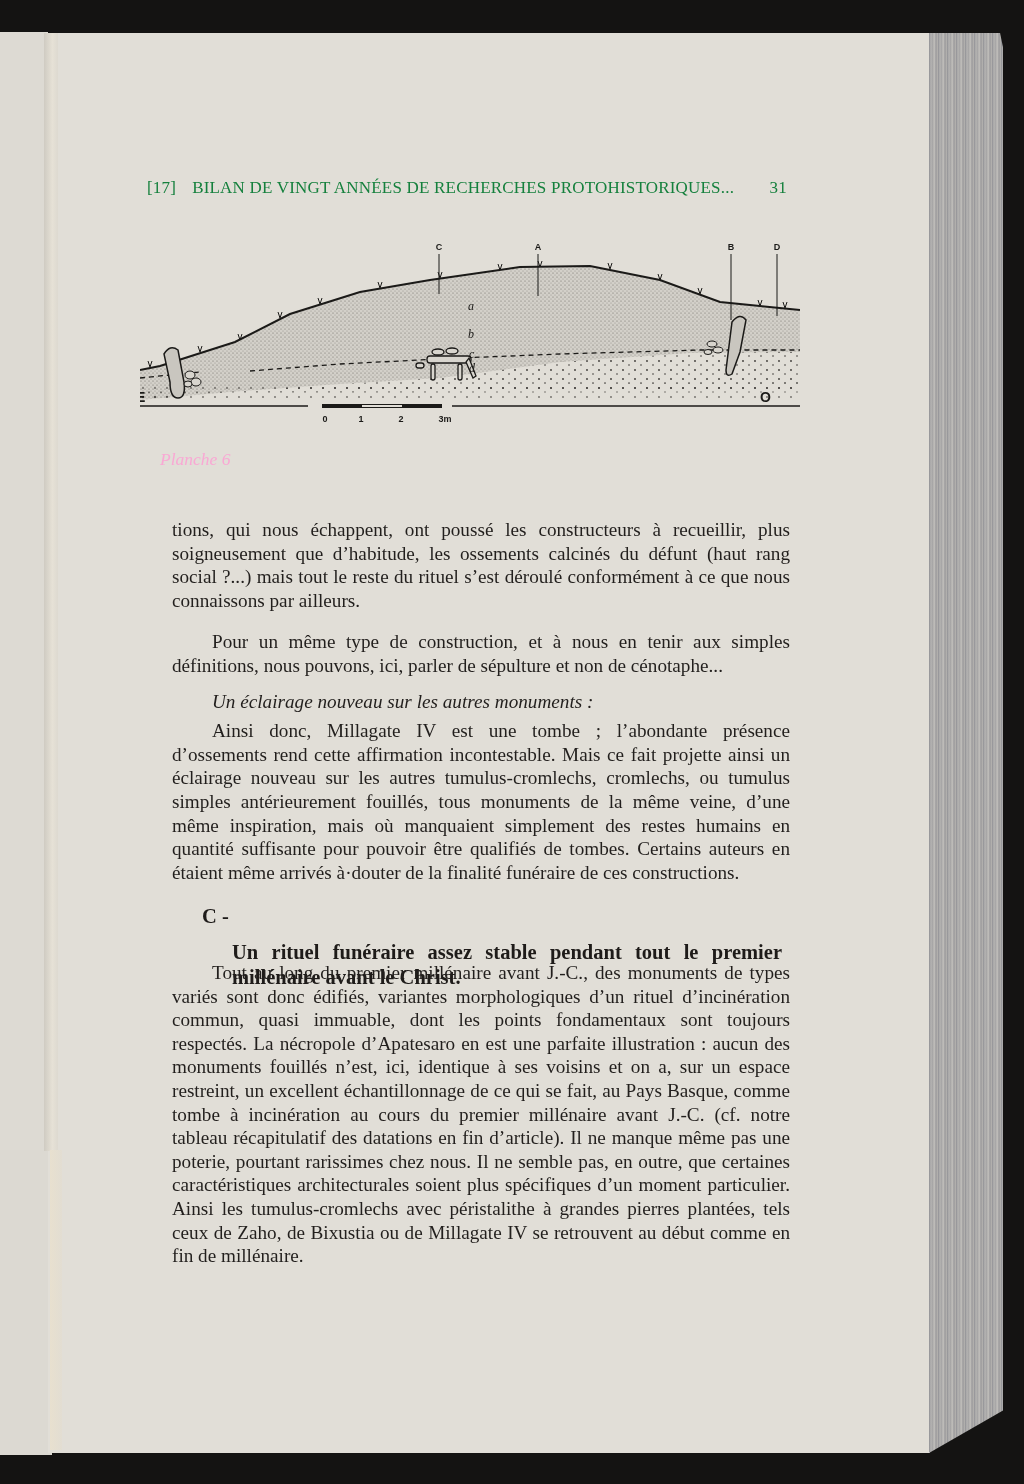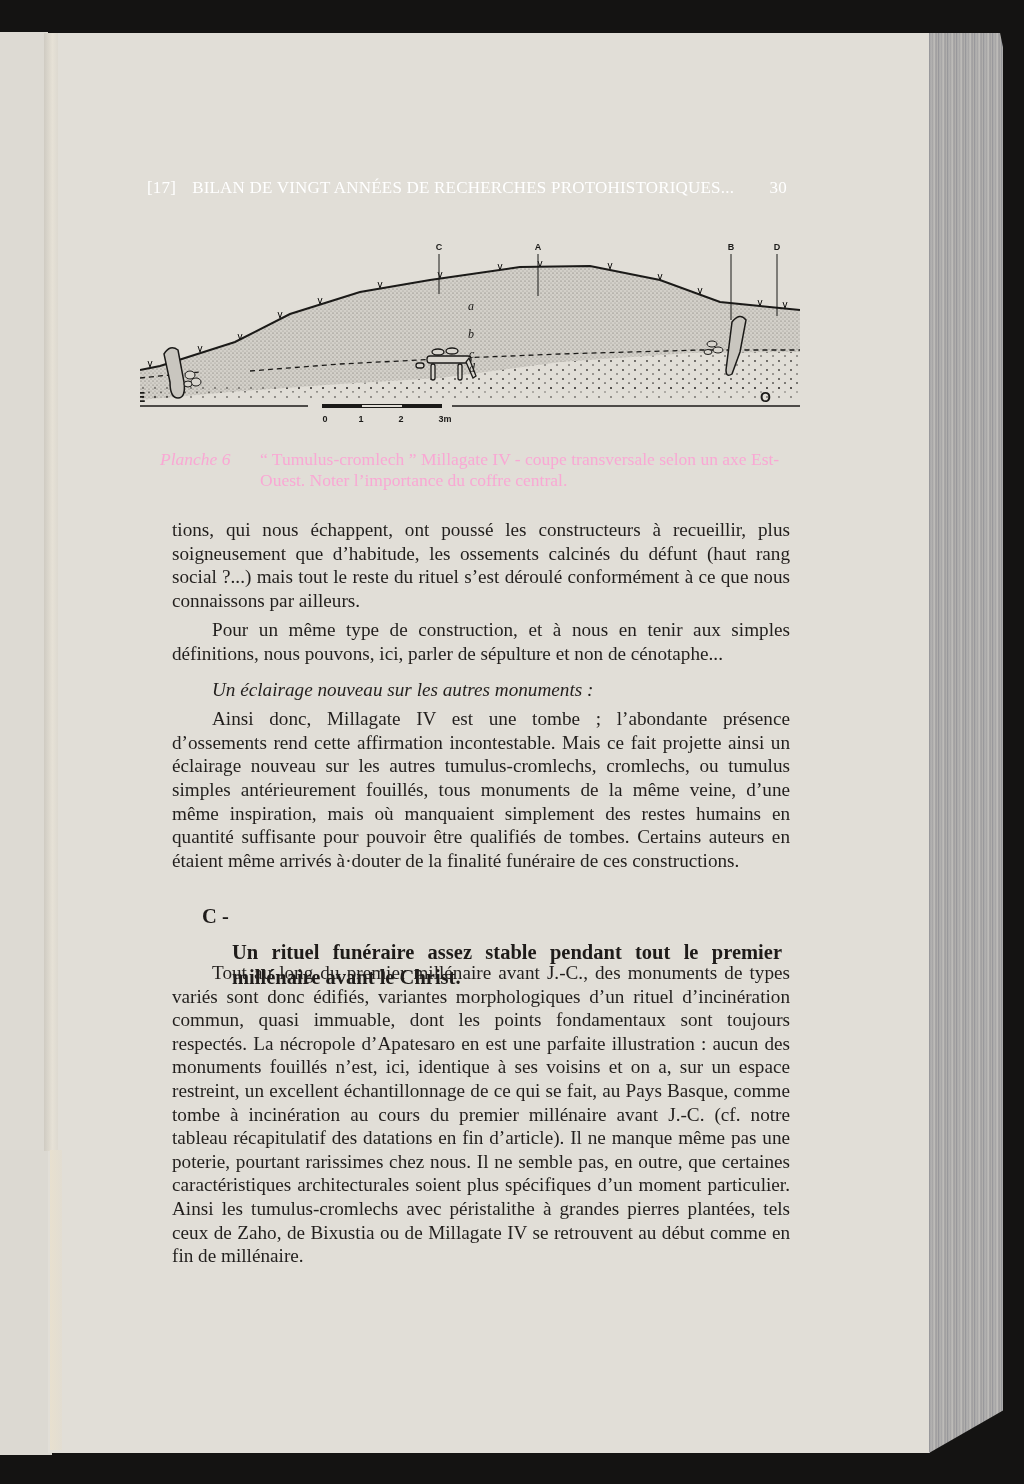--- a/index.html
+++ b/index.html
@@ -24,21 +24,21 @@
     background: #e1ded7;
   }
   .page-edges {
     position: absolute; left: 929px; top: 33px; width: 74px; height: 1420px;
     background: repeating-linear-gradient(90deg,
       #8f8f94 0px, #b5b4b2 2px, #a3a2a3 4px, #c8c6c1 5px, #9b9a9c 7px, #b8b6b2 9px);
     clip-path: polygon(0 0, 96% 0, 100% 1%, 100% 97%, 0 100%);
   }
   .running-head {
     position: absolute; left: 147px; top: 178px; width: 640px;
-    font-size: 17px; color: #ffffff; letter-spacing: 0.2px;
+    font-size: 17px; color: #15803d; letter-spacing: 0.2px;
     display: flex; justify-content: space-between;
   }
   .running-head .num { margin-right: 16px; }
   .running-head .title { flex: 1; }
   .figure { position: absolute; left: 140px; top: 232px; width: 660px; height: 200px; }
   .caption {
     position: absolute; left: 160px; top: 449px; width: 625px;
     font-size: 17.5px; line-height: 21px; color: #f9a8d4;
     display: flex;
   }
@@ -66,21 +66,21 @@
 <div class="left-page"></div>
 <div class="left-page-lower"></div>
 <div class="page"></div>
 <div class="gutter"></div>
 <div class="gutter-lower"></div>
 <div class="page-edges"></div>
 
 <div class="running-head">
   <span class="num">[17]</span>
   <span class="title">BILAN DE VINGT ANNÉES DE RECHERCHES PROTOHISTORIQUES...</span>
-  <span>30</span>
+  <span>31</span>
 </div>
 
 <svg class="figure" viewBox="0 0 660 200" width="660" height="200">
   <defs>
     <pattern id="stip" width="4" height="4" patternUnits="userSpaceOnUse">
       <rect width="4" height="4" fill="#d3d0c9"></rect>
       <circle cx="1" cy="1" r="0.6" fill="#6d6a66"></circle>
       <circle cx="3" cy="3" r="0.5" fill="#8a8782"></circle>
     </pattern>
     <pattern id="dots" width="12" height="9" patternUnits="userSpaceOnUse">
@@ -169,26 +169,25 @@
   <g font-family="Liberation Sans, sans-serif" font-weight="bold" font-size="9" fill="#1b1a18" text-anchor="middle">
     <text x="185" y="190">0</text>
     <text x="221" y="190">1</text>
     <text x="261" y="190">2</text>
     <text x="305" y="190">3m</text>
   </g>
 </svg>
 
 <div class="caption">
   <span class="label">Planche 6</span>
-  <span class="text">“ Tumulus-cromlech ” Millagate IV - coupe transversale selon un axe Est-Ouest. Noter l’importance du coffre central.</span>
 </div>
 
 <div class="body-text" style="top:518px;">
   <p>tions, qui nous échappent, ont poussé les constructeurs à recueillir, plus soigneusement que d’habitude, les ossements calcinés du défunt (haut rang social ?...) mais tout le reste du rituel s’est déroulé conformément à ce que nous connaissons par ailleurs.</p>
-  <p class="indent" style="margin-top:6px;">Pour un même type de construction, et à nous en tenir aux simples définitions, nous pouvons, ici, parler de sépulture et non de cénotaphe...</p>
+  <p class="indent" style="margin-top:18px;">Pour un même type de construction, et à nous en tenir aux simples définitions, nous pouvons, ici, parler de sépulture et non de cénotaphe...</p>
   <p class="subhead" style="margin-top:12px;">Un éclairage nouveau sur les autres monuments :</p>
   <p class="indent" style="margin-top:6px;">Ainsi donc, Millagate IV est une tombe ; l’abondante présence d’ossements rend cette affirmation incontestable. Mais ce fait projette ainsi un éclairage nouveau sur les autres tumulus-cromlechs, cromlechs, ou tumulus simples antérieurement fouillés, tous monuments de la même veine, d’une même inspiration, mais où manquaient simplement des restes humains en quantité suffisante pour pouvoir être qualifiés de tombes. Certains auteurs en étaient même arrivés à·douter de la finalité funéraire de ces constructions.</p>
 </div>
 
 <div class="section-head">
   <span class="letter">C -</span>
   <span class="txt">Un rituel funéraire assez stable pendant tout le premier millénaire avant le Christ.</span>
 </div>
 
 <div class="body-text" style="top:961px;">

